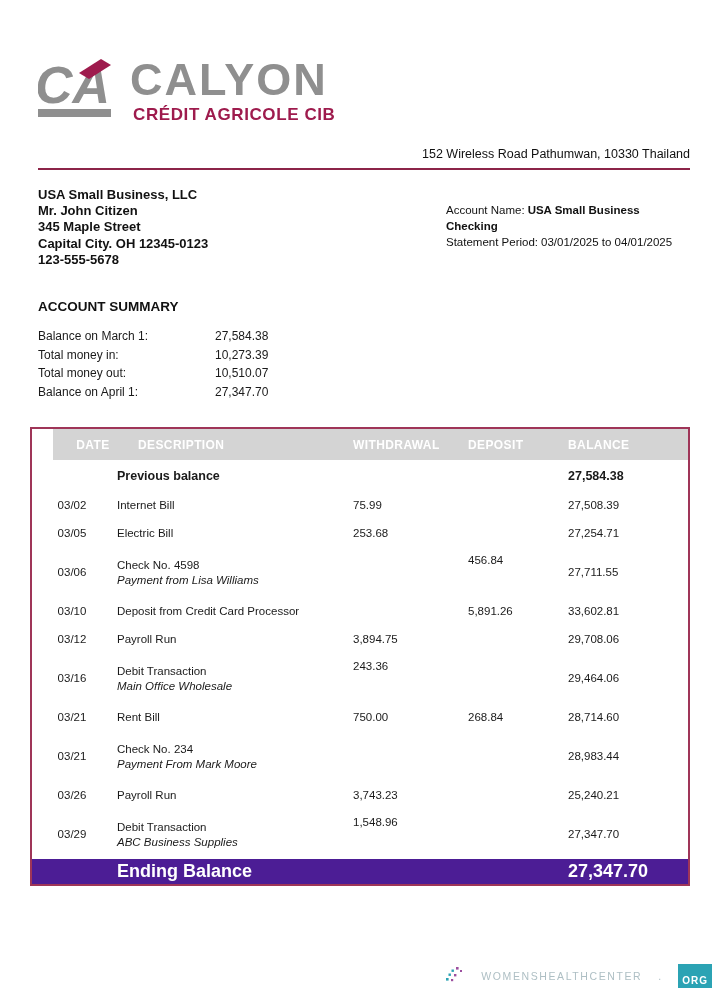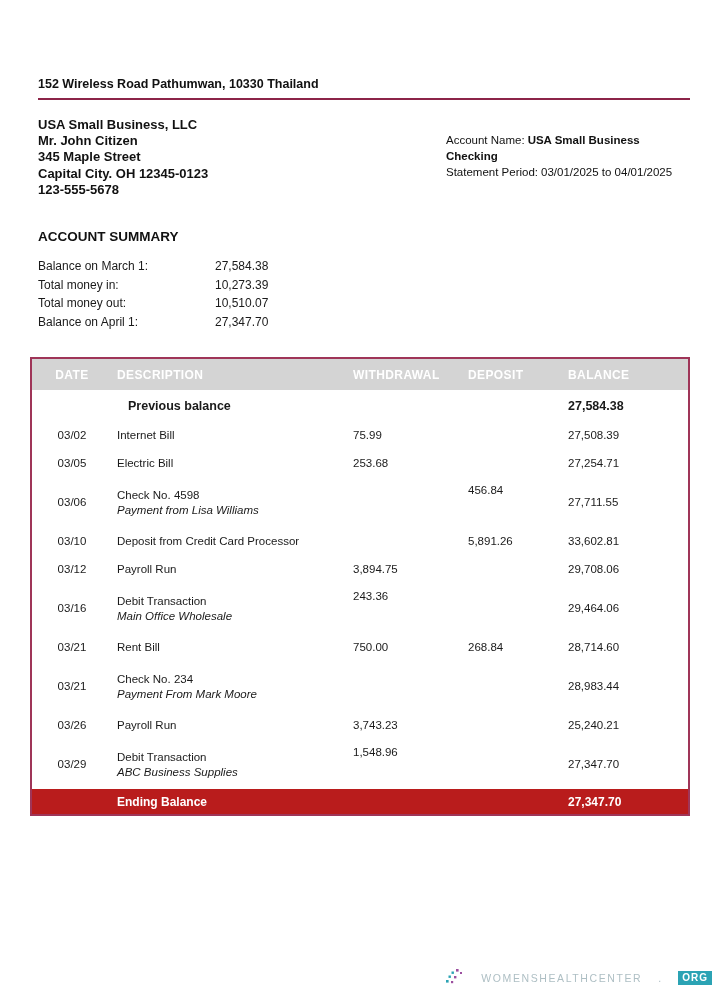--- a/index.html
+++ b/index.html
@@ -20,21 +20,21 @@
   .brand-name {
     font-size: 45px; line-height: 46px; font-weight: 700;
     color: #8f8f8f; letter-spacing: 2px; margin-top: 1px;
   }
   .brand-subtitle {
     font-size: 17px; font-weight: 700; color: #9e1b4d;
     letter-spacing: 0.6px; margin-top: 2px; padding-left: 3px;
   }
 
   
-  .bank-address { margin-top: 21px; font-size: 12.5px; font-weight: 700; color: #111; }
+  .bank-address { margin-top: 21px; font-size: 12.5px; font-weight: 400; color: #111; text-align: right; }
   .rule { margin-top: 7px; border: 0; border-top: 2.5px solid #8c2448; }
 
   
   .info-row { display: flex; justify-content: space-between; margin-top: 17px; }
   .customer-block { font-size: 13px; font-weight: 700; line-height: 16.2px; color: #111; }
   .account-block { width: 244px; font-size: 11.5px; line-height: 15.8px; margin-top: 16px; color: #111; }
   .account-block b { font-weight: 700; }
   .account-block .lbl { font-weight: 400; }
   .account-block .val { margin-left: 3px; }
 
@@ -53,55 +53,66 @@
   }
   .t-row {
     display: grid;
     grid-template-columns: 80px 1fr 115px 100px 120px;
     align-items: center;
     min-height: 28px;
   }
   .t-row.two-line { min-height: 50px; }
   .tx-header {
     background: #d4d4d4; color: #ffffff; font-weight: 700;
-    font-size: 12px; letter-spacing: 0.4px; min-height: 31px;
+    font-size: 12px; letter-spacing: 0.4px; min-height: 31px; margin-left: 21px;
   }
   .cell-date { text-align: center; }
   .cell-desc { text-align: left; padding-left: 5px; padding-right: 6px; }
   .cell-desc .note { font-style: italic; margin-top: 3px; }
   .cell-wd, .cell-dep, .cell-bal { }
   .cell-wd { padding-right: 12px; }
   .cell-dep { padding-right: 8px; }
   .cell-bal { padding-right: 12px; }
   .two-line .cell-wd, .two-line .cell-dep { align-self: start; padding-top: 7px; }
-  .bold-row { font-weight: 700; font-size: 12.5px; min-height: 31px; gap: 11px; }
+  .bold-row { font-weight: 700; font-size: 12.5px; min-height: 31px; }
   .tx-footer {
-    background: #b91c1c; color: #ffffff; font-weight: 700;
-    font-size: 12px; min-height: 25px;
+    background: #4c1d95; color: #ffffff; font-weight: 700;
+    font-size: 18px; min-height: 25px;
   }
 
   
   .site-footer {
     position: absolute; right: 8px; bottom: 12px;
     display: flex; align-items: center; gap: 16px;
   }
   .site-name { color: #aebfc4; font-size: 10.5px; letter-spacing: 1.6px; }
   .site-sep { color: #aebfc4; font-size: 10.5px; }
   .site-tld {
     display: inline-block; background: #2ba3b4; color: #ffffff;
     font-size: 10px; font-weight: 700; letter-spacing: 1px;
-    padding: 1px 4px 2px 4px; margin-left: 1px;
+    padding: 11px 4px 2px 4px; margin-left: 1px;
   }
 </style>
 </head>
 <body>
 
 <div class="page">
   <div class="content">
 
+    <div class="logo-row">
+      <svg width="80" height="68" viewBox="0 0 80 68">
+        <text x="-3" y="47" font-family="Liberation Sans, sans-serif" font-size="52" font-weight="bold" font-style="italic" fill="#8f8f8f">CA</text>
+        <polygon points="41,17 63,3 73,9 51,23" fill="#9e1b4d"></polygon>
+        <rect x="0" y="53" width="73" height="8" fill="#8f8f8f"></rect>
+      </svg>
+      <div class="logo-text-col">
+        <div class="brand-name">CALYON</div>
+        <div class="brand-subtitle">CRÉDIT AGRICOLE CIB</div>
+      </div>
+    </div>
 
     <div class="bank-address">152 Wireless Road Pathumwan, 10330 Thailand</div>
     <hr class="rule">
 
     <div class="info-row">
       <div class="customer-block">
         <div>USA Small Business, LLC</div>
         <div>Mr. John Citizen</div>
         <div>345 Maple Street</div>
         <div>Capital City. OH 12345-0123</div>

